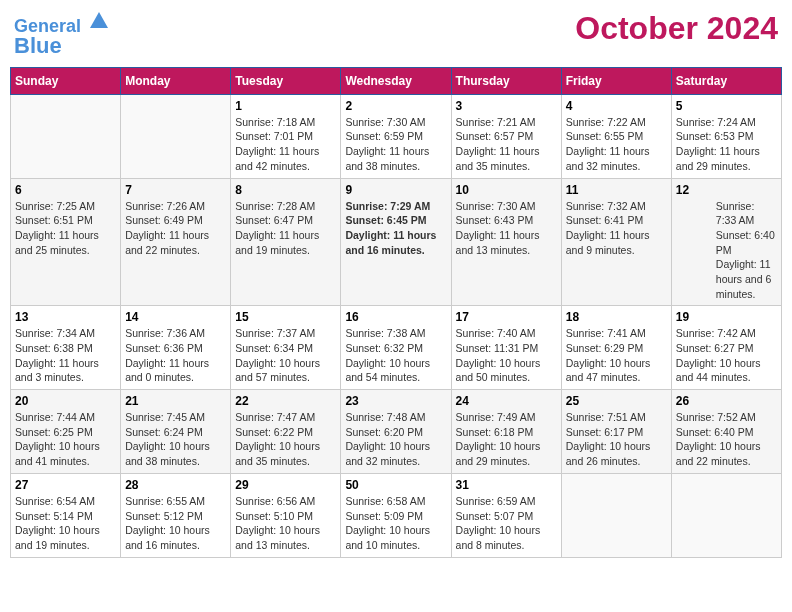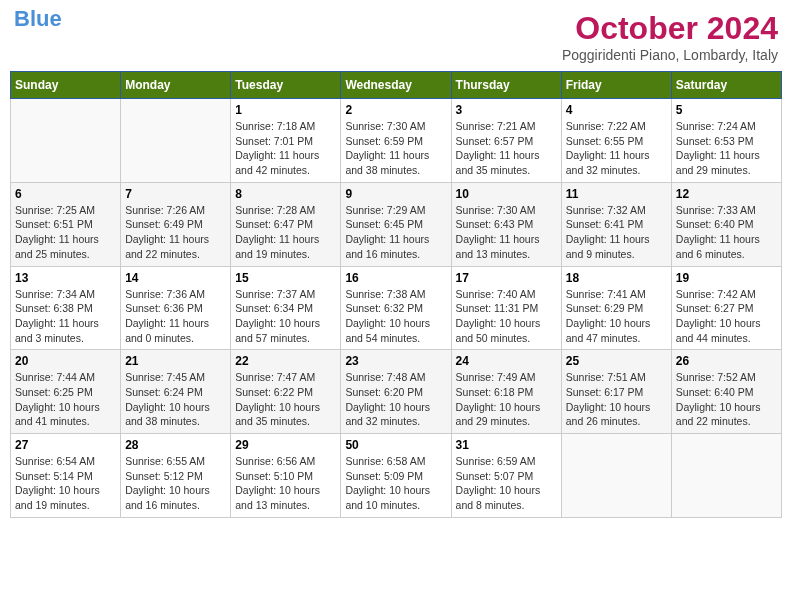--- a/index.html
+++ b/index.html
@@ -46,21 +46,21 @@
     .location {
       font-size: 14px;
       color: #555;
     }
     table {
       width: 100%;
       border-collapse: collapse;
       font-size: 11px;
     }
     thead th {
-      background-color: #4d7c0f;
+      background-color: #be185d;
       color: #fff;
       padding: 6px 4px;
       text-align: left;
       font-size: 12px;
       font-weight: bold;
       border: 1px solid #2a5a9f;
     }
     tbody td {
       border: 1px solid #ccc;
       vertical-align: top;
@@ -87,26 +87,33 @@
     .empty-cell {
       background: #f9f9f9 !important;
     }
   </style>
 </head>
 <body>
 
 <div class="header">
   <div class="logo">
     <div>
+      <div style="display:flex;align-items:center;">
+        <span class="logo-text">
+          <span>General</span>
+          <svg class="logo-icon" viewBox="0 0 22 22">
+            <polygon points="11,2 20,18 2,18" fill="#4a90d9"></polygon>
+          </svg>
+        </span>
+      </div>
       <div style="font-size:22px;font-weight:bold;color:#4a90d9;margin-top:-4px;">Blue</div>
     </div>
   </div>
   <div class="title-block">
     <div class="month-title">October 2024</div>
-    <div class="location">Poggiridenti Piano, Lombardy, Italy</div>
   </div>
 </div>
 
 <table>
   <thead>
     <tr>
     <th>Sunday</th>
         <th>Monday</th>
         <th>Tuesday</th>
         <th>Wednesday</th>
@@ -164,39 +171,39 @@
 Daylight: 11 hours and 22 minutes.</div>
         </td>
         <td>
           <span class="day-number">8</span>
           <div class="day-info" style="white-space: pre-line;">Sunrise: 7:28 AM
 Sunset: 6:47 PM
 Daylight: 11 hours and 19 minutes.</div>
         </td>
         <td>
           <span class="day-number">9</span>
-          <div class="day-info" style="white-space: pre-line;">Sunrise: 7:29 AM
+          <div class="day-info" style="white-space: pre-line; font-weight: bold;">Sunrise: 7:29 AM
 Sunset: 6:45 PM
 Daylight: 11 hours and 16 minutes.</div>
         </td>
         <td>
           <span class="day-number">10</span>
           <div class="day-info" style="white-space: pre-line;">Sunrise: 7:30 AM
 Sunset: 6:43 PM
 Daylight: 11 hours and 13 minutes.</div>
         </td>
         <td>
           <span class="day-number">11</span>
           <div class="day-info" style="white-space: pre-line;">Sunrise: 7:32 AM
 Sunset: 6:41 PM
 Daylight: 11 hours and 9 minutes.</div>
         </td>
         <td>
           <span class="day-number">12</span>
-          <div class="day-info" style="white-space: pre-line;">Sunrise: 7:33 AM
+          <div class="day-info" style="white-space: pre-line; margin-left: 40px;">Sunrise: 7:33 AM
 Sunset: 6:40 PM
 Daylight: 11 hours and 6 minutes.</div>
         </td>
       </tr>
       <tr>
         <td>
           <span class="day-number">13</span>
           <div class="day-info" style="white-space: pre-line;">Sunrise: 7:34 AM
 Sunset: 6:38 PM
 Daylight: 11 hours and 3 minutes.</div>

